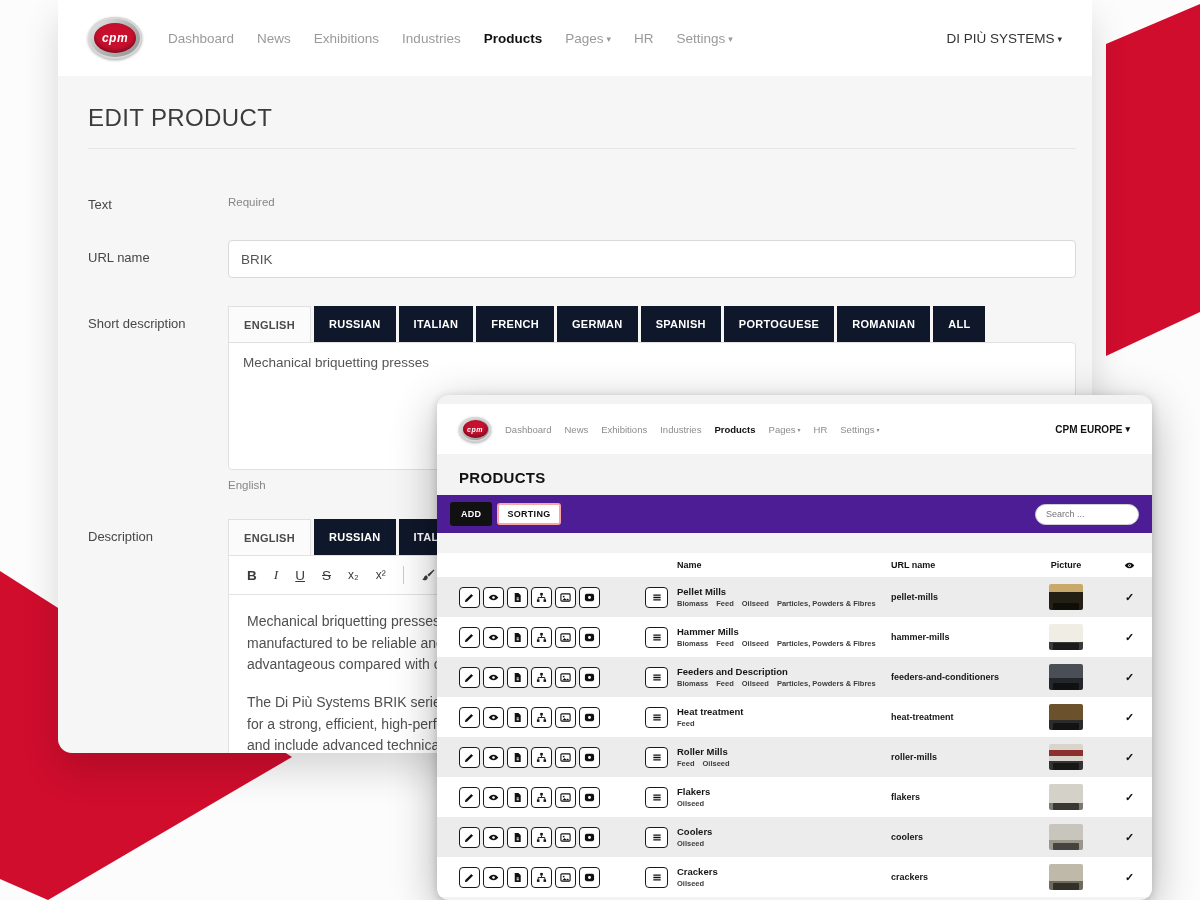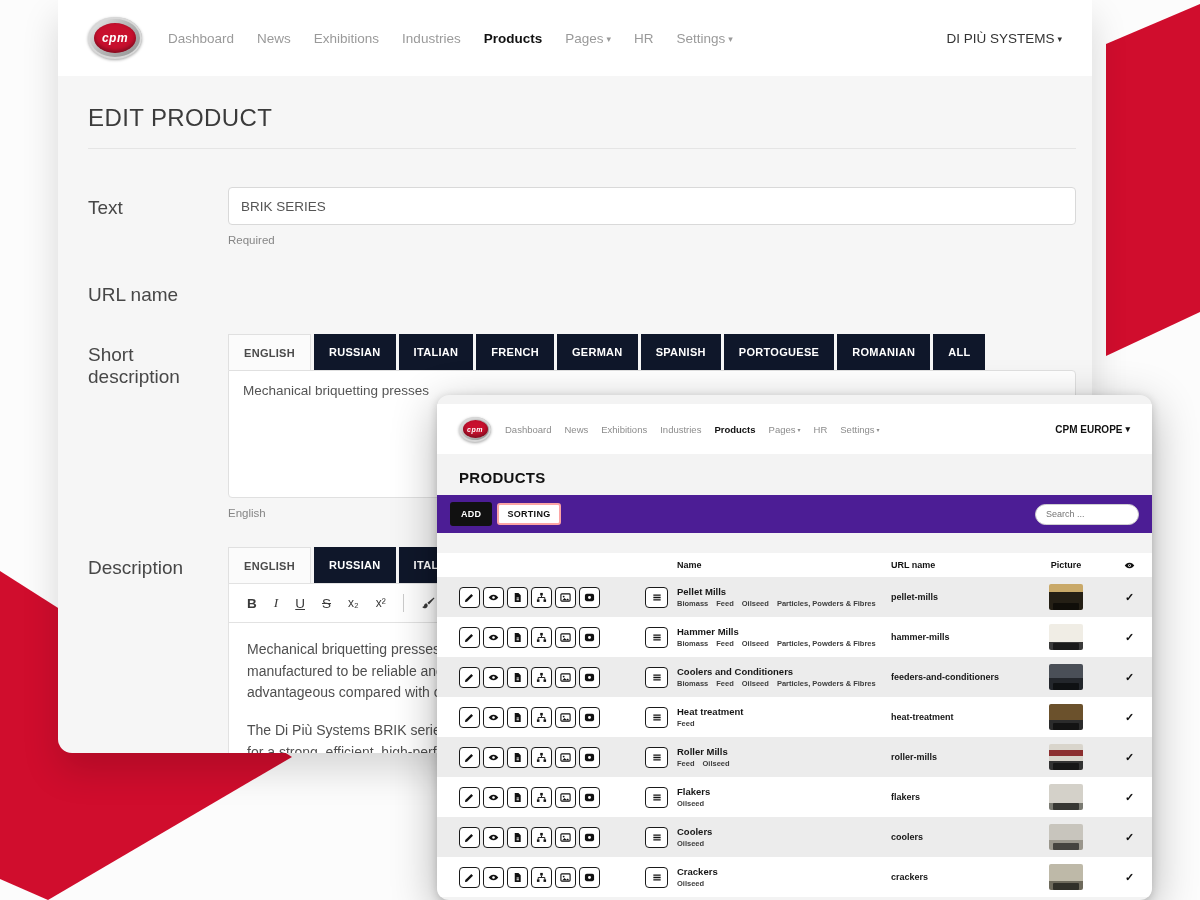--- a/index.html
+++ b/index.html
@@ -34,21 +34,21 @@
   .caret { font-size:9px; margin-left:3px; position:relative; top:-1px; }
   .account { margin-left:auto; font-size:13.5px; color:#333; white-space:nowrap; }
   .account .caret { color:#333; }
 
   .page-body { padding:28px 16px 0 30px; }
   .page-title { font-size:24px; font-weight:400; color:#3b3b3b; letter-spacing:.4px;
     padding-bottom:16px; border-bottom:1px solid #e5e5e5; }
 
   .form-row { display:flex; margin-top:28px; }
   .form-row.first { margin-top:38px; }
-  .form-label { width:140px; flex:0 0 140px; font-size:19px; color:#474747; padding-top:10px; }
+  .form-label { width:140px; flex:0 0 140px; font-size:13px; color:#474747; padding-top:10px; }
   .form-control { flex:1; min-width:0; }
   .text-input { width:100%; height:38px; background:#fff; border:1px solid #d9d9d9;
     border-radius:4px; padding:0 12px; font-size:13.5px; color:#555;
     font-family:"Liberation Sans",sans-serif; outline:none; }
   .helper { margin-top:9px; font-size:11.5px; color:#868686; }
 
   .lang-tabs { display:flex; }
   .lang-tab { height:36px; line-height:36px; padding:0 15px; margin-right:3px;
     background:#0f172a; color:#fff; font-size:11px; font-weight:bold;
     letter-spacing:.3px; cursor:default; white-space:nowrap; }
@@ -152,27 +152,29 @@
       <span>DI PIÙ SYSTEMS</span><span class="caret">▾</span>
     </div>
   </div>
 
   <div class="page-body">
     <div class="page-title">EDIT PRODUCT</div>
 
     <div class="form-row first">
       <div class="form-label">Text</div>
       <div class="form-control">
-        <input class="text-input" value="BRIK SERIES" style="">
         <div class="helper">Required</div>
       </div>
     </div>
 
     <div class="form-row">
       <div class="form-label">URL name</div>
+      <div class="form-control">
+        <input class="text-input" value="BRIK" style="">
+      </div>
     </div>
 
     <div class="form-row">
       <div class="form-label">Short description</div>
       <div class="form-control">
         <div class="lang-tabs">
             <span class="lang-tab active">ENGLISH</span>
             <span class="lang-tab">RUSSIAN</span>
             <span class="lang-tab">ITALIAN</span>
             <span class="lang-tab">FRENCH</span>
@@ -447,21 +449,21 @@
             </span>
           </div>
     <div>
             <span class="icon-btn menu-btn">
               <svg width="12" height="11" viewBox="0 0 12 12">
                 <path stroke="#111" stroke-width="1.4" d="M2 3.5h8M2 6h8M2 8.5h8"></path>
               </svg>
             </span>
           </div>
     <div>
-      <div class="rname">Coolers and Conditioners</div>
+      <div class="rname">Feeders and Description</div>
       <div class="rtags">
               <span>Biomass</span>
               <span>Feed</span>
               <span>Oilseed</span>
               <span>Particles, Powders &amp; Fibres</span>
             </div>
     </div>
     <div class="rurl">feeders-and-conditioners</div>
     <div class="pic-cell">
             <div class="thumb"></div>

